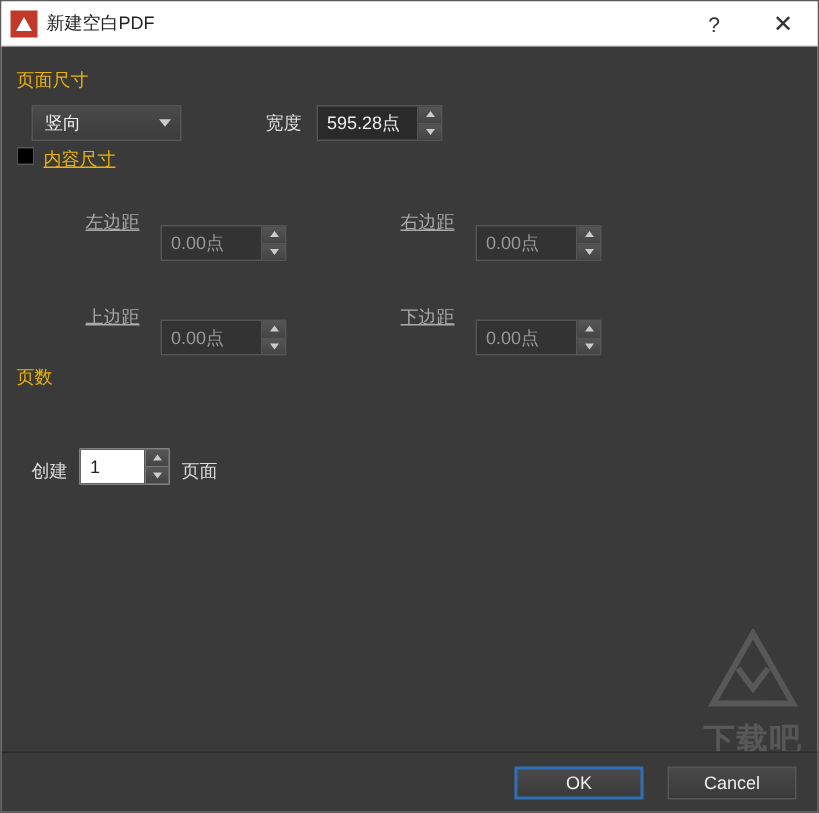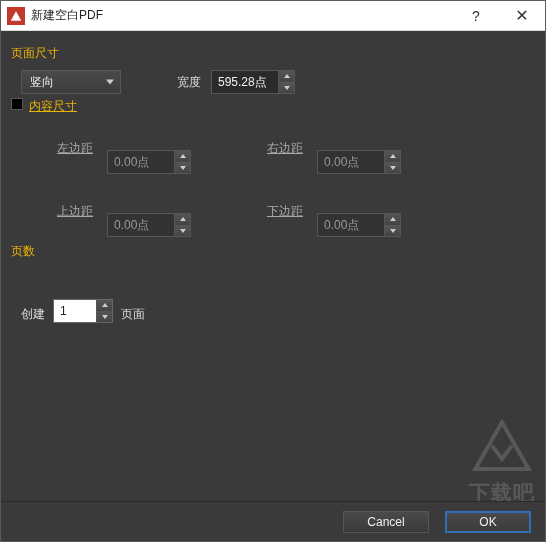--- a/index.html
+++ b/index.html
@@ -177,17 +177,17 @@
     <div class="watermark">
       <svg class="logo" viewBox="0 0 100 90">
         <path d="M50 5 L90 75 L10 75 Z" fill="none" stroke="#fff" stroke-width="6"></path>
         <path d="M35 40 L50 60 L65 40" fill="none" stroke="#fff" stroke-width="6"></path>
       </svg>
       <div class="txt">下载吧</div>
       <div style="font-size:9px;color:#fff;">www.xiazaiba.com</div>
     </div>
 
     <div class="footer">
+      <div class="btn ok">OK</div>
       <div class="btn">Cancel</div>
-      <div class="btn ok">OK</div>
     </div>
   </div>
 </div>
 
 </body></html>

